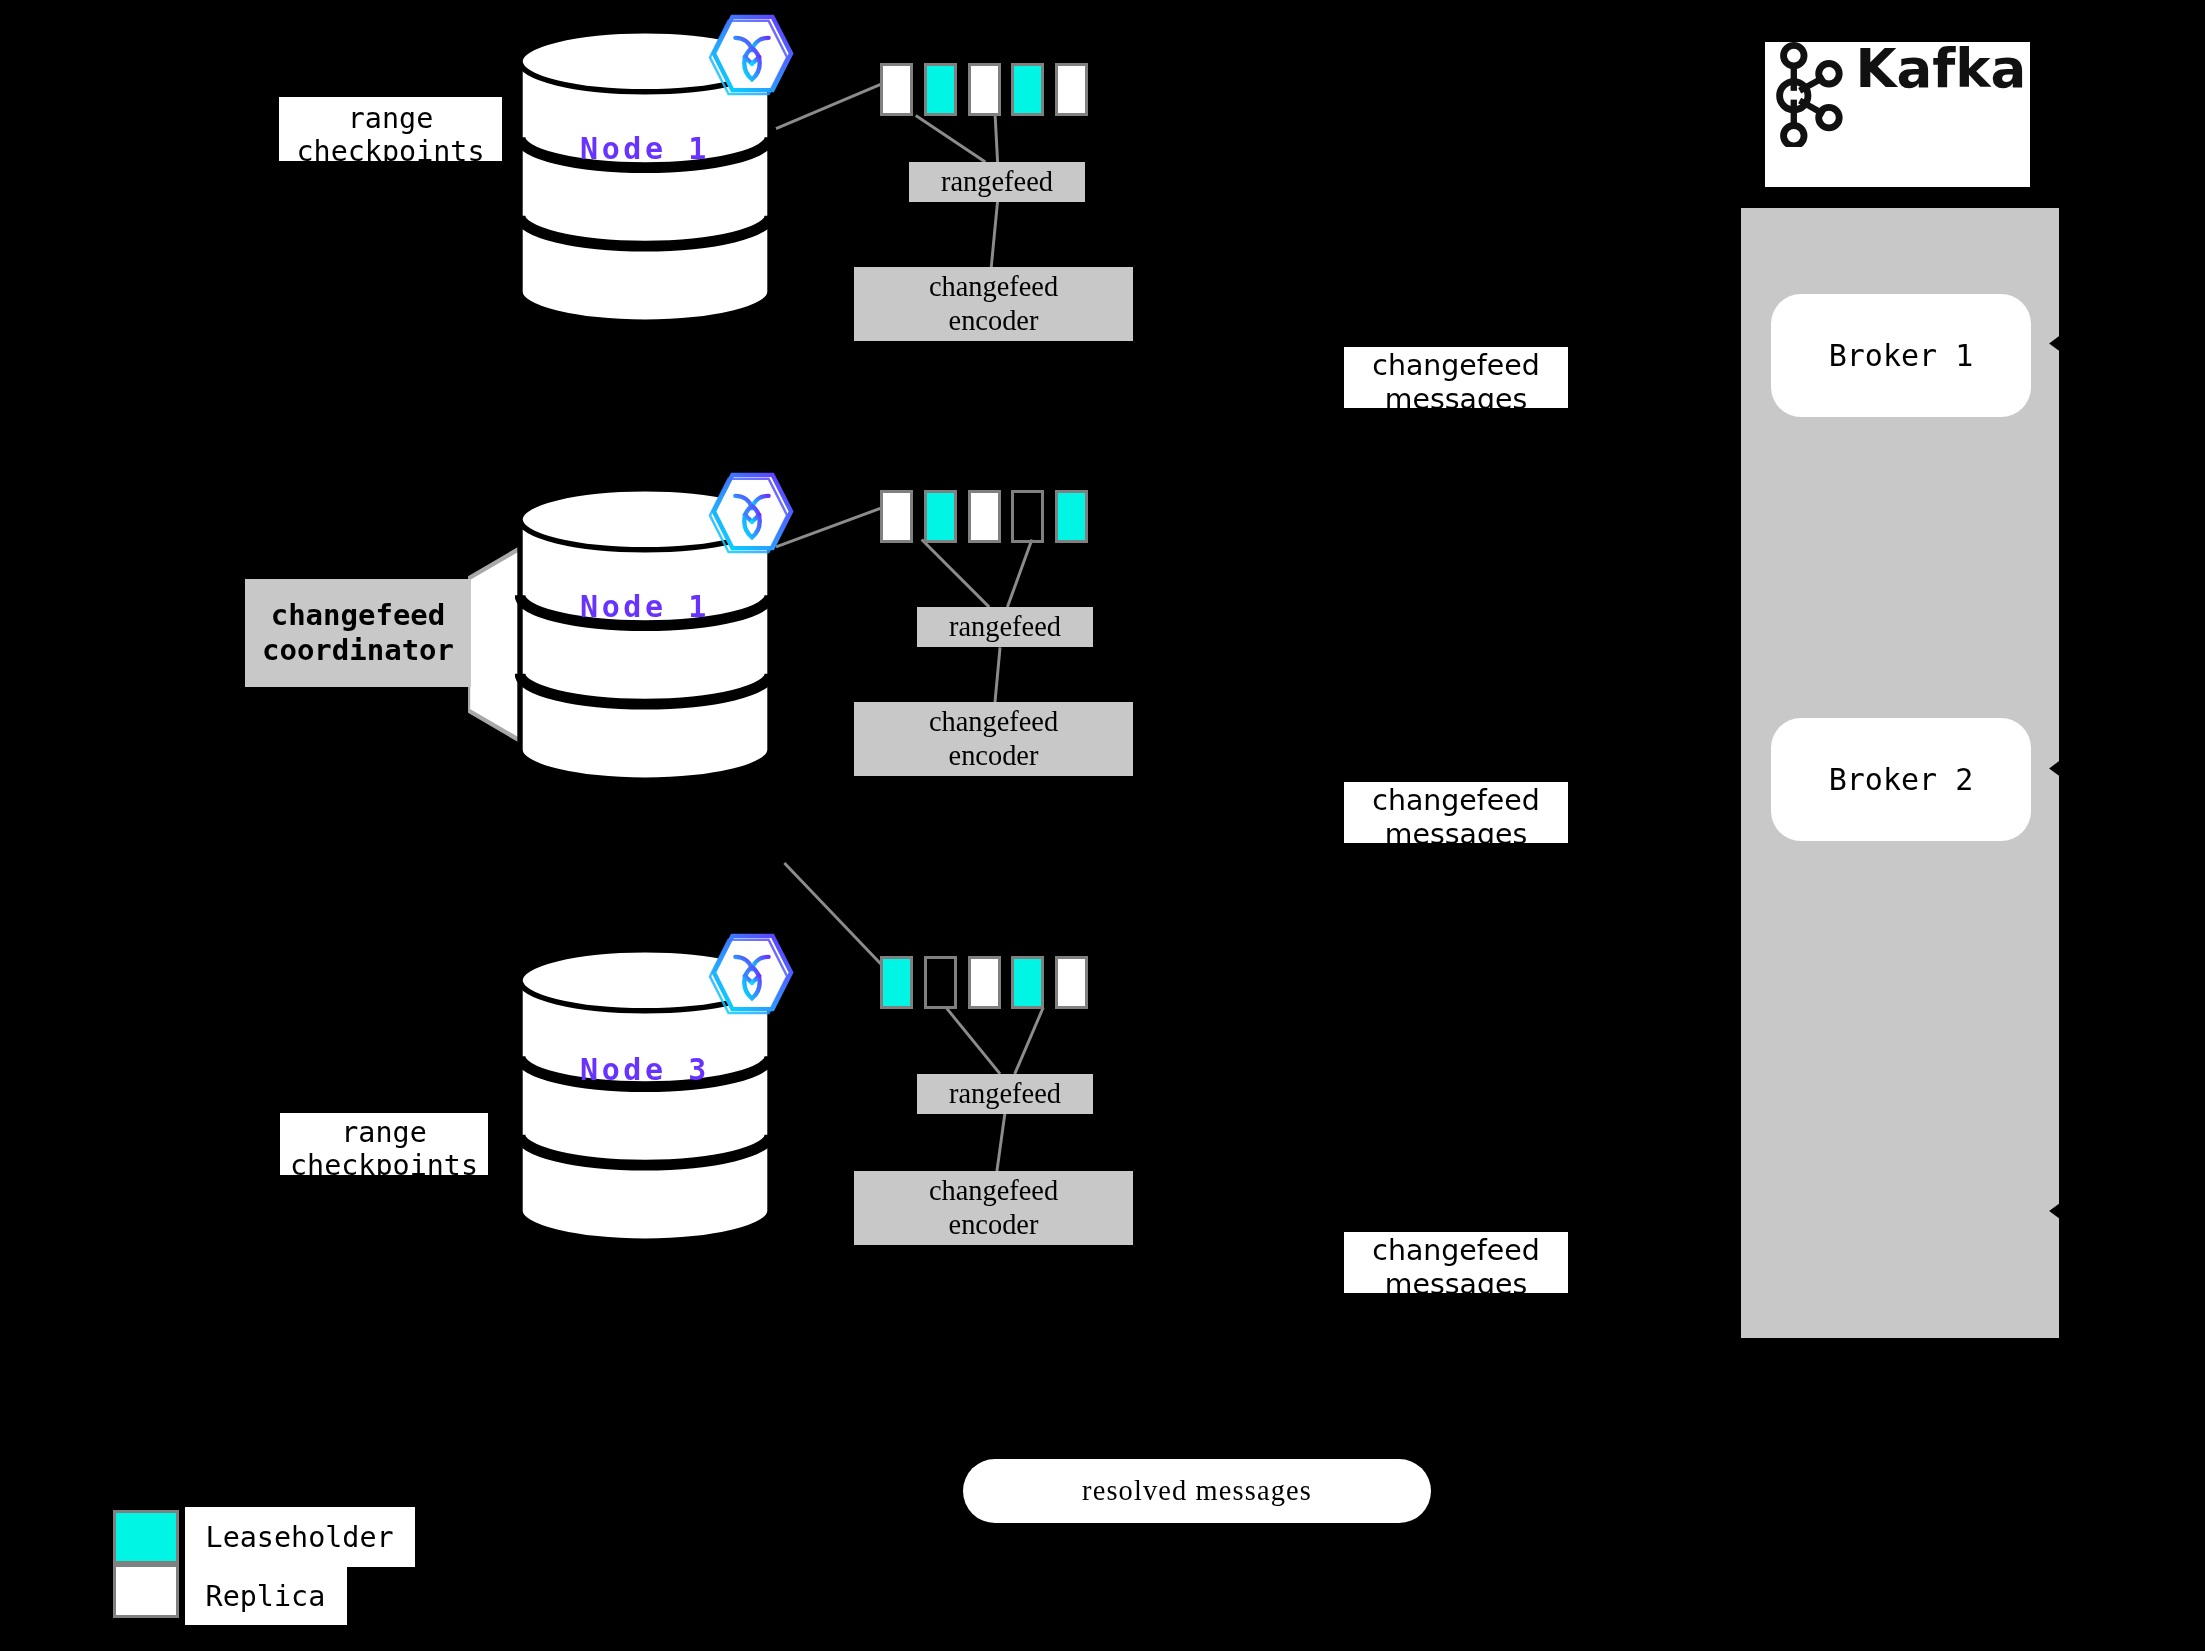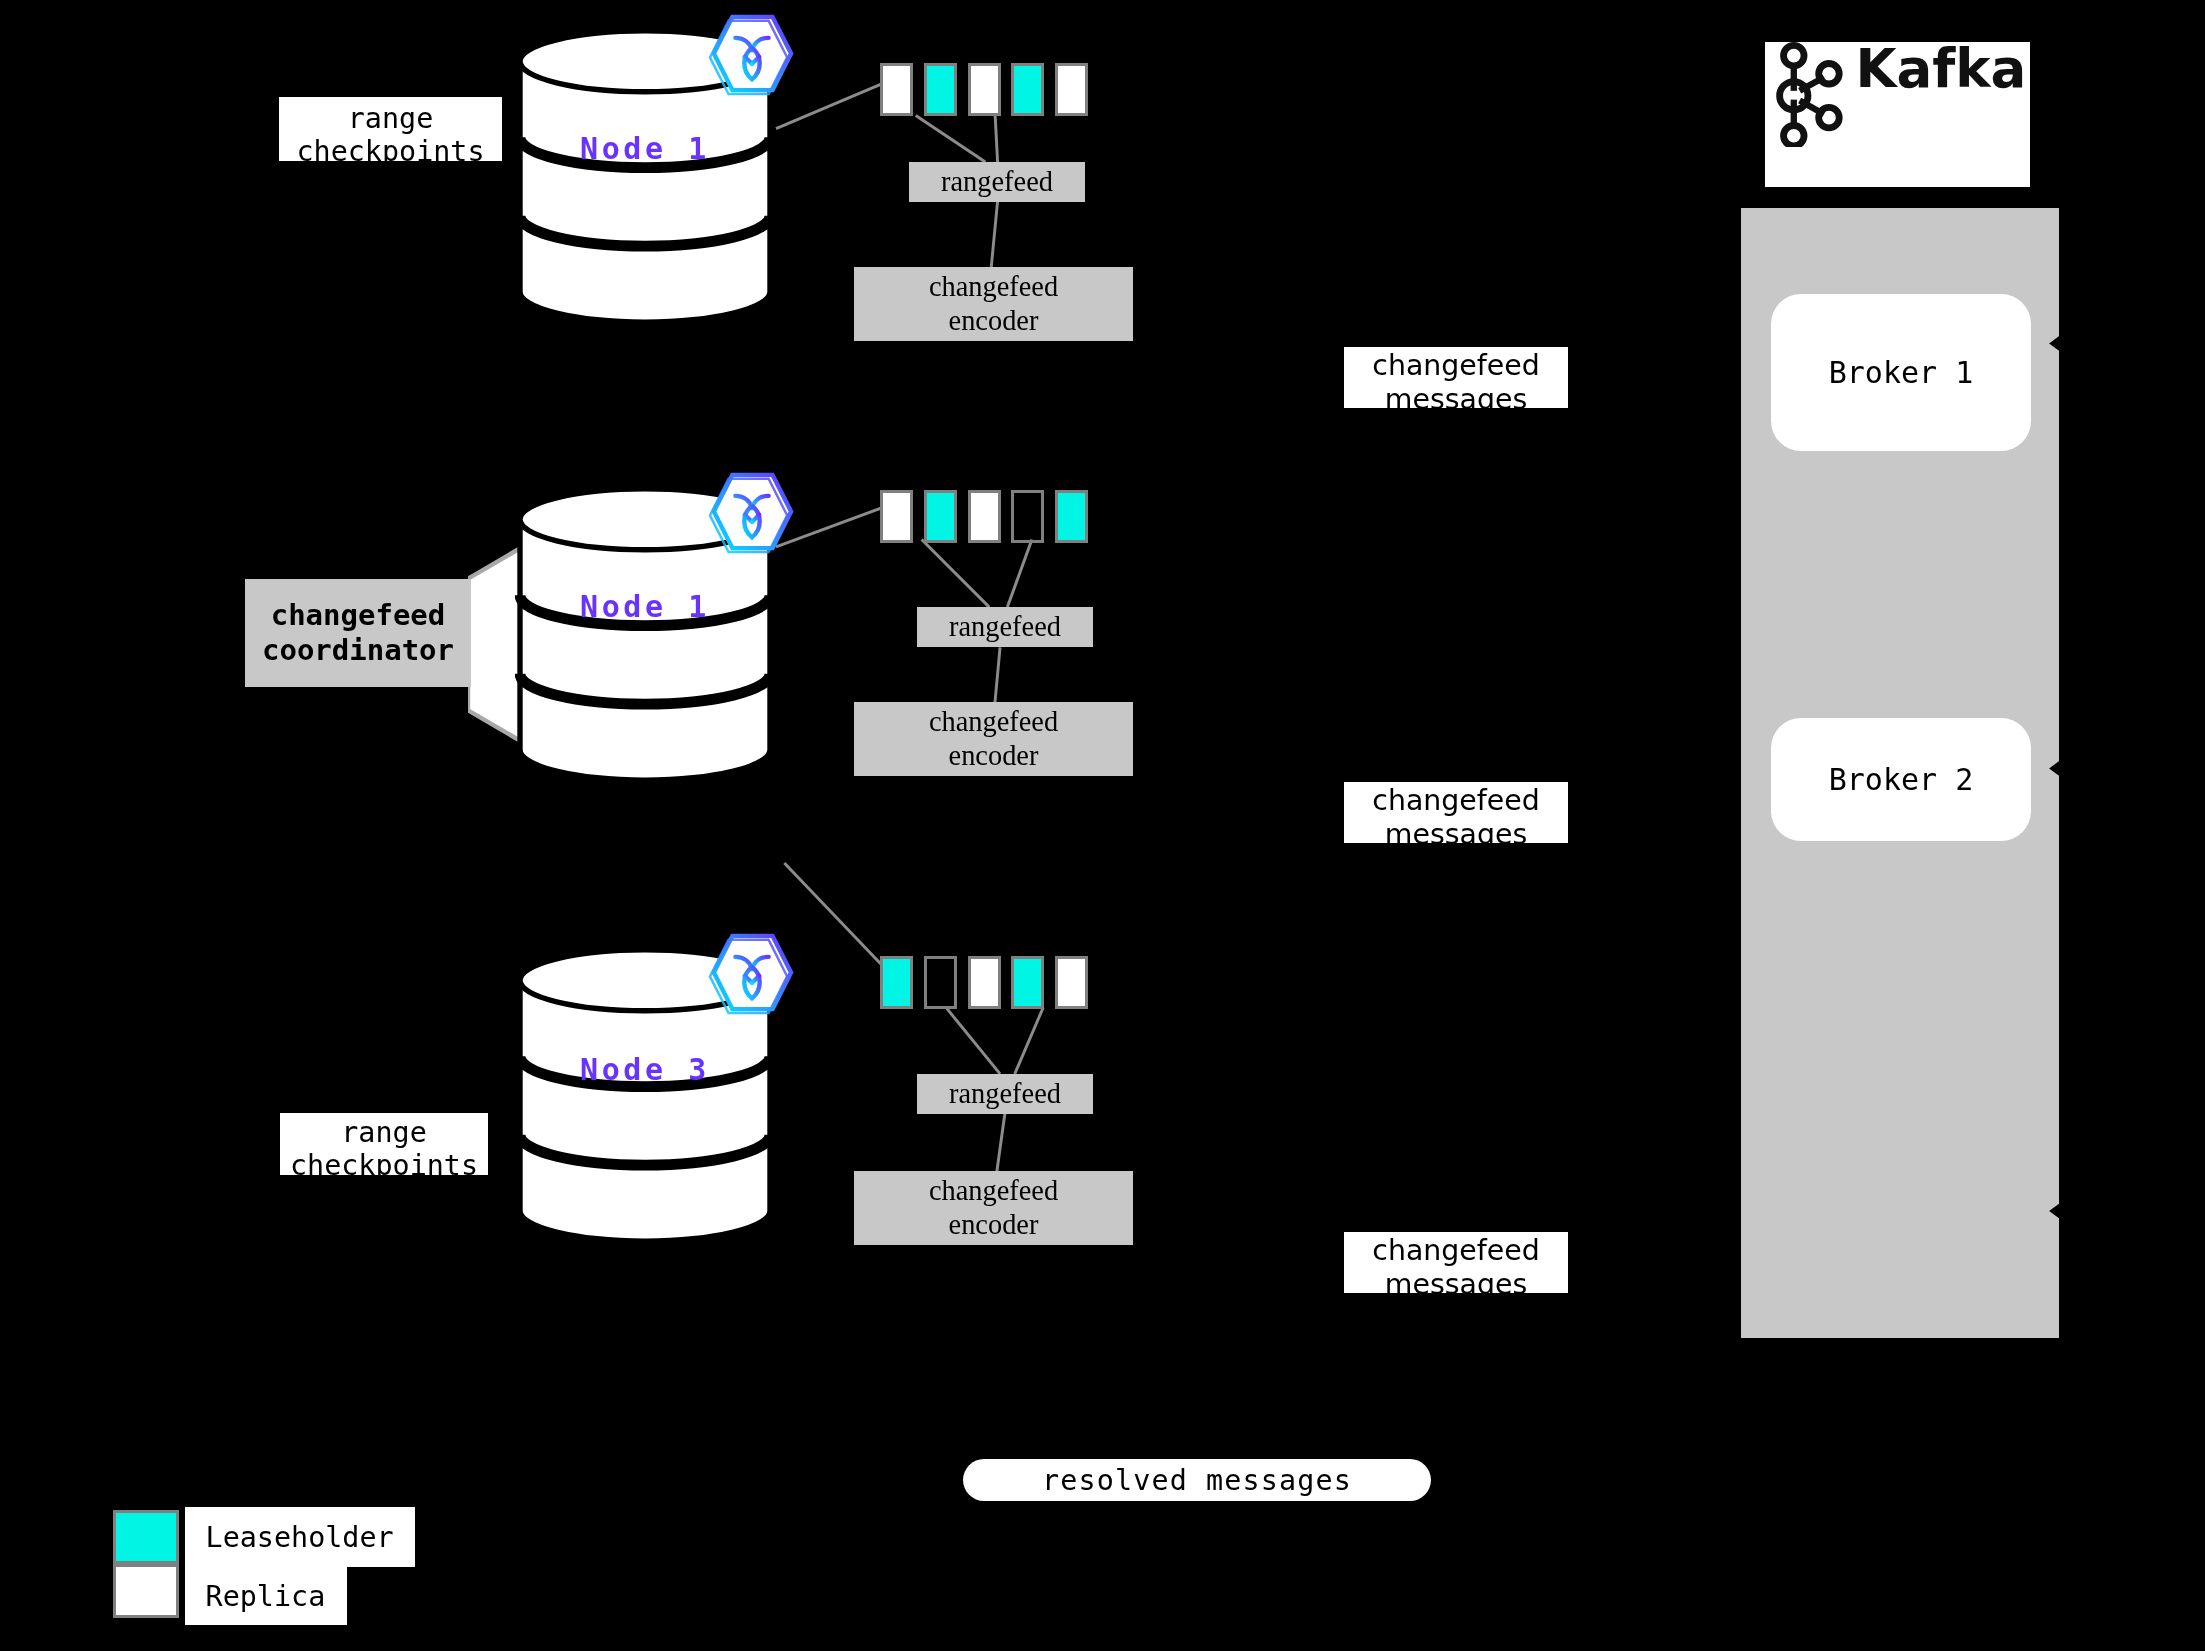--- a/index.html
+++ b/index.html
@@ -335,37 +335,37 @@
           <circle cx="50" cy="192" r="21"></circle>
           <circle cx="122" cy="65" r="21"></circle>
           <circle cx="122" cy="155" r="21"></circle>
         </g>
       </svg>
     </span>
     <span class="kafka-word" style="font-size:53px;">Kafka</span>
   </div>
 
   <div class="abs broker-panel" style="left:1741px; top:208px; width:318px; height:1130px;">
-    <div class="broker" style="left:30px; top:86px; width:260px; height:157px; font-size:30px;">
+    <div class="broker" style="left:30px; top:86px; width:260px; height:123px; font-size:30px;">
       <span>Broker 1</span>
     </div>
     <div class="broker" style="left:30px; top:510px; width:260px; height:123px; font-size:30px;">
       <span>Broker 2</span>
     </div>
   </div>
 
   <svg class="lines" width="2205" height="1652" viewBox="0 0 4498 3369">
     <g fill="#000000">
       <polygon points="4210,678 4180,700 4210,722"></polygon>
       <polygon points="4210,1545 4180,1567 4210,1589"></polygon>
       <polygon points="4210,2448 4180,2470 4210,2492"></polygon>
     </g>
   </svg>
 
-  <div class="abs pill" style="left:963px; top:1459px; width:468px; height:42px; font-size:28.4px;">
+  <div class="abs pill" style="left:963px; top:1459px; width:468px; height:64px; font-size:28.4px;font-family:Liberation Serif, serif;">
     <span>resolved messages</span>
   </div>
 
   <div class="abs" style="left:113px; top:1510px;">
     <div style="position:relative;">
       <div class="legend-swatch" style="position:absolute; left:0px; top:0px; width:66px; height:54px; background:#00f5e4;"></div>
       <div class="legend-label" style="position:absolute; left:72px; top:-2.9px; width:230px; height:60px; font-size:28.4px; padding-left:20.6px; box-sizing:border-box;">
         <span>Leaseholder</span>
       </div>
       <div class="legend-swatch" style="position:absolute; left:0px; top:54px; width:66px; height:54px; background:#ffffff;"></div>

